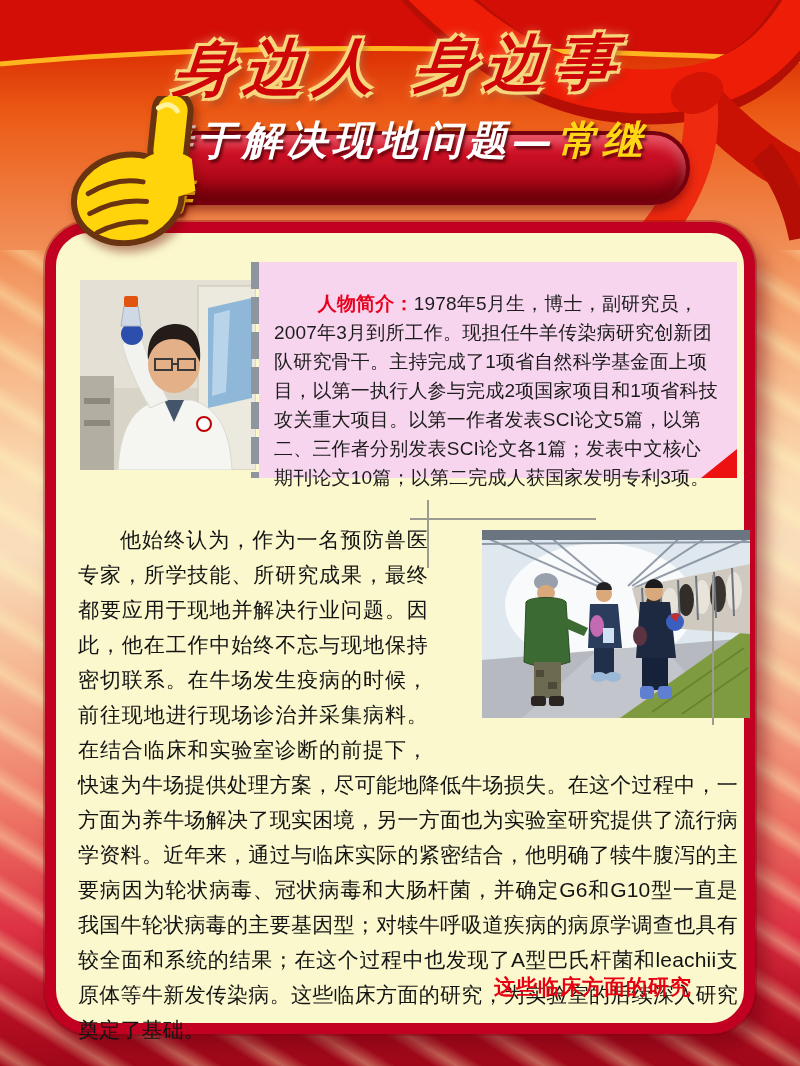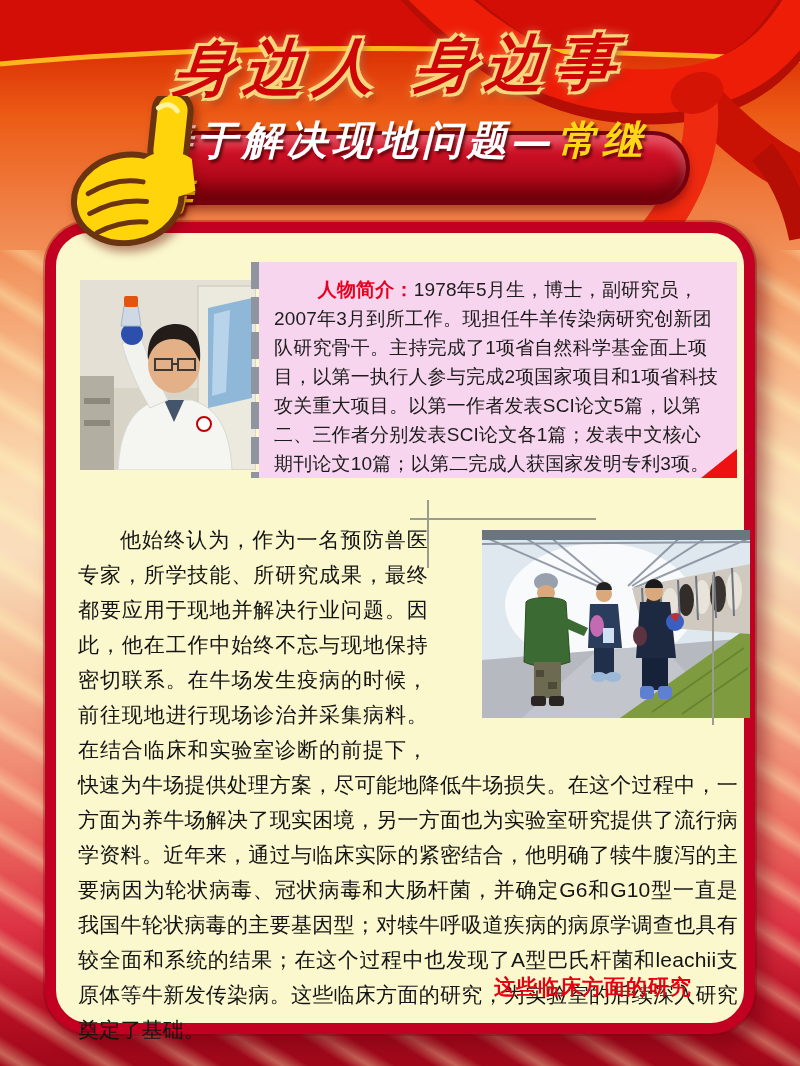--- a/index.html
+++ b/index.html
@@ -28,21 +28,21 @@
   svg.thumb{position:absolute;left:42px;top:96px;z-index:5;filter:drop-shadow(4px 6px 5px rgba(110,10,0,.45));}
   .panel{position:absolute;left:45px;top:222px;width:710px;height:812px;box-sizing:border-box;z-index:3;
     background:#fbf8cd;border:11px solid #c10022;border-radius:44px;
     box-shadow:0 0 0 2px rgba(130,0,15,.35),10px 14px 18px rgba(110,0,15,.5);}
   svg.labphoto{position:absolute;left:24px;top:47px;}
   .dashbar{position:absolute;left:195px;top:29px;width:8px;height:216px;z-index:2;
     background:repeating-linear-gradient(180deg,#8e959e 0 27px,rgba(0,0,0,0) 27px 35px);}
   .pinkbox{position:absolute;left:203px;top:29px;width:478px;height:216px;background:#f8d5ef;}
   .pinkbox .tri{position:absolute;right:0;bottom:0;width:36px;height:29px;background:#ee1111;
     clip-path:polygon(100% 0,100% 100%,0 100%);}
-  .profile{margin:0;padding:13px 17px 8px 15px;font-size:19px;line-height:29px;color:#1c1c1c;
+  .profile{margin:0;padding:27px 17px 8px 15px;font-size:19px;line-height:29px;color:#1c1c1c;
     text-indent:2.3em;letter-spacing:.2px;}
   .plabel{color:#e8001e;font-weight:bold;}
   .heading{position:absolute;left:56px;top:252px;margin:0;font-size:23px;font-weight:bold;color:#ee1010;letter-spacing:1px;}
   .bodytext{position:absolute;left:22px;top:289px;width:660px;margin:0;font-size:21px;line-height:35px;
     color:#141414;text-indent:2em;letter-spacing:.2px;text-align:justify;}
   .barnfig{float:right;position:relative;width:268px;height:188px;margin:8px 30px 46px 12px;}
   .mk{position:absolute;background:#9b9b92;}
   .mk-h{left:-30px;top:-12px;width:186px;height:2px;}
   .mk-v1{left:-13px;top:-30px;width:2px;height:68px;}
   .mk-v2{right:-6px;top:45px;width:2px;height:150px;}

